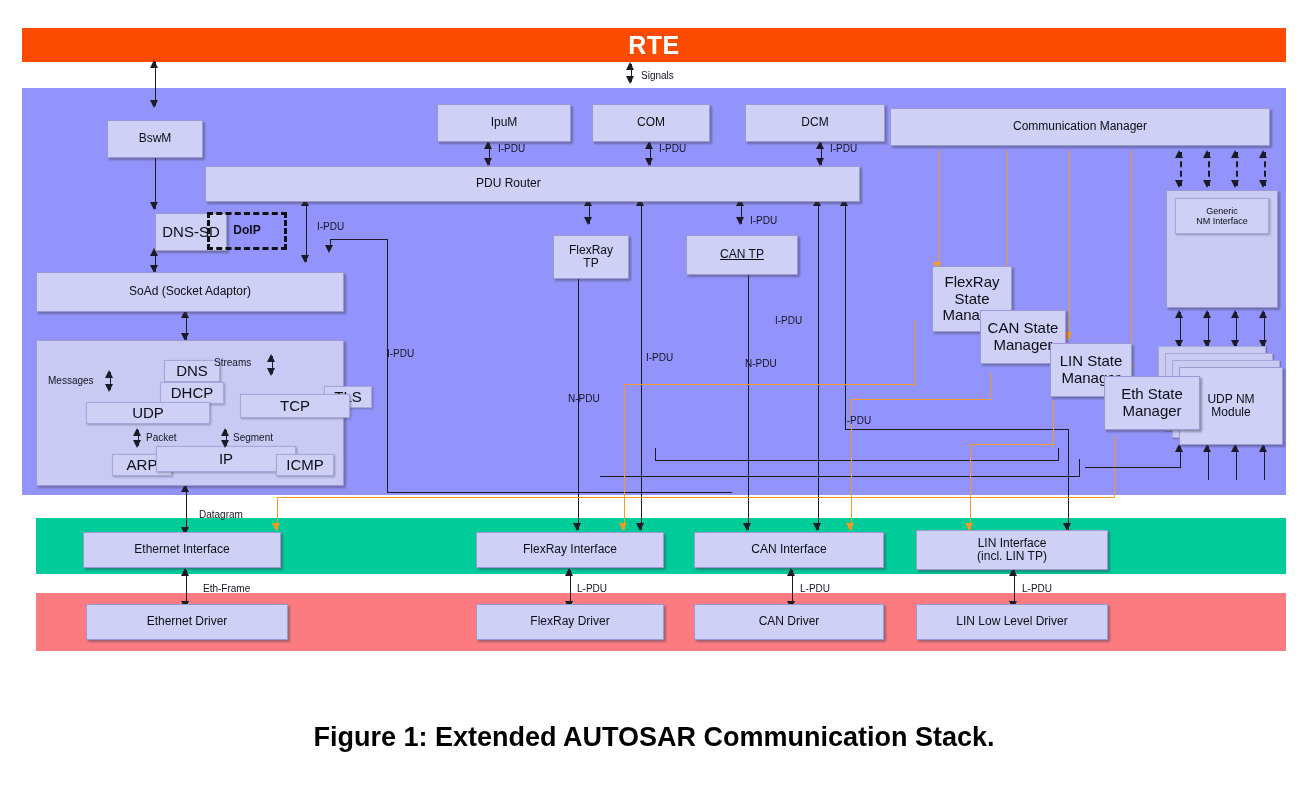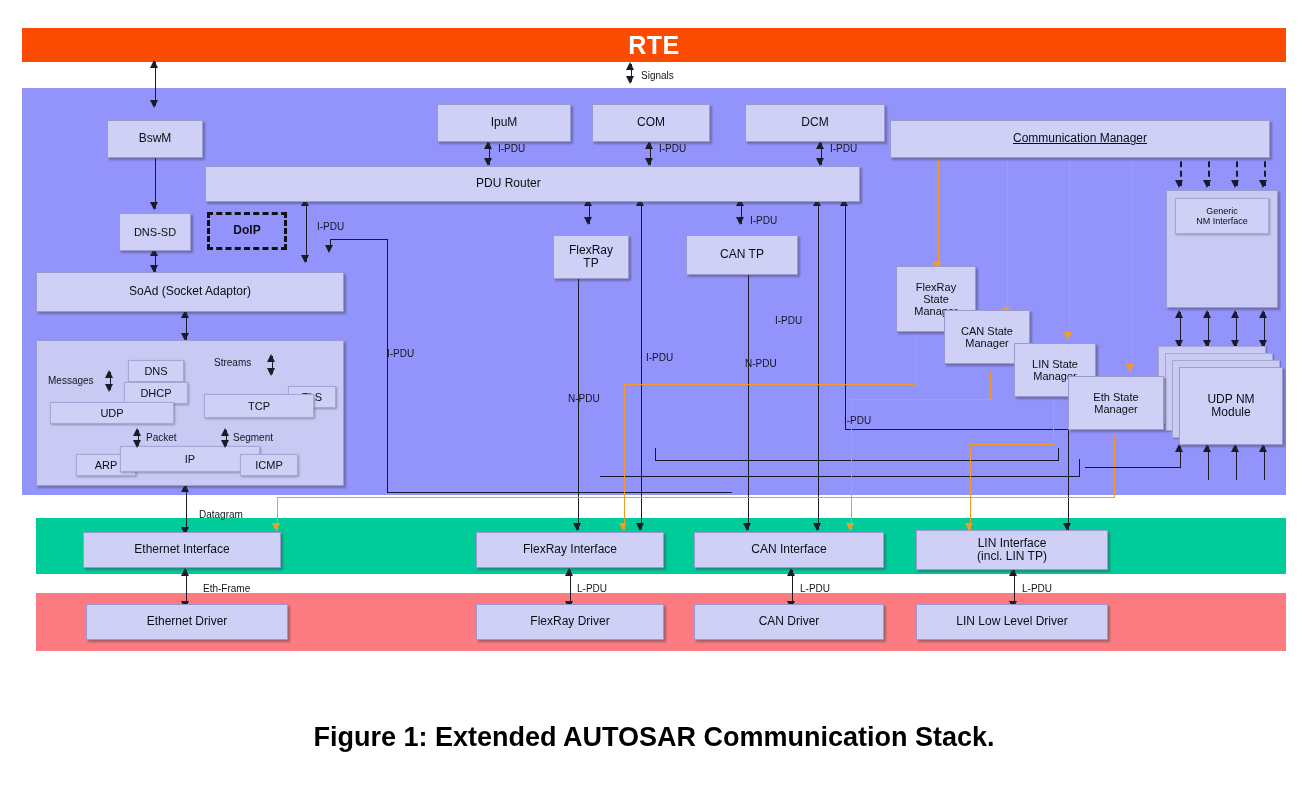--- a/index.html
+++ b/index.html
@@ -18,21 +18,21 @@
   .box{position:absolute;box-sizing:border-box;background:#CFD0F5;
        border:1px solid #9a9ad0;box-shadow:2px 2px 2px rgba(60,60,80,.45);
        display:flex;align-items:center;justify-content:center;text-align:center;
        color:#0d0d16;line-height:1.12;}
   .box.dashed{background:transparent;border:3px dashed #111;box-shadow:none;font-weight:bold;}
   .box.container{background:#C9CAF3;}
   .box.inner{background:#CFD0F5;border:1px solid #a6a6d8;box-shadow:1px 1px 2px rgba(60,60,80,.4);}
   .box.stackghost{background:#CACBF2;border:1px solid #a6a6d8;box-shadow:1px 1px 1px rgba(60,60,80,.35);}
 
   .f9{font-size:9px;}
-  .f11{font-size:11px;}
+  .f11{font-size:15px;margin-left:36px;}
   .f12{font-size:12px;}
 
   
   .vline{position:absolute;width:0;border-left:1.6px solid #1b1b28;}
   .hline{position:absolute;height:0;border-top:1.6px solid #1b1b28;}
   .vline.o{border-left-color:#F59A23;}
   .hline.o{border-top-color:#F59A23;}
   .vline.dash{border-left-style:dashed;border-left-width:2px;}
 
   
@@ -241,21 +241,21 @@
   <div class="ah down" style="left:1009px;top:601px;"></div>
 
   <div class="box f12" style="left:107px;top:104px;width:96px;height:38px;margin-top:16px;">BswM</div>
 
   <div class="box f12" style="left:437px;top:104px;width:134px;height:38px;">IpuM</div>
 
   <div class="box f12" style="left:592px;top:104px;width:118px;height:38px;">COM</div>
 
   <div class="box f12" style="left:745px;top:104px;width:140px;height:38px;">DCM</div>
 
-  <div class="box f12" style="left:890px;top:120px;width:380px;height:38px;text-decoration:underline;">Communication Manager</div>
+  <div class="box f12" style="left:890px;top:108px;width:380px;height:38px;">Communication Manager</div>
 
   <div class="box f12" style="left:205px;top:166px;width:655px;height:36px;justify-content:flex-start;padding-left:270px;">PDU Router</div>
 
   <div class="box f11" style="left:119px;top:213px;width:72px;height:38px;">DNS-SD</div>
   <div class="box dashed f12" style="left:207px;top:212px;width:80px;height:38px;">DoIP</div>
 
   <div class="box f12" style="left:36px;top:272px;width:308px;height:40px;">SoAd (Socket Adaptor)</div>
 
   <div class="box container" style="left:36px;top:340px;width:308px;height:146px;"></div>
 
@@ -288,21 +288,21 @@
   <span class="lbl" style="left:233px;top:432px;">Segment</span>
   <div class="vline" style="left:226px;top:430px;height:16px;"></div>
   <div class="ah up" style="left:221px;top:428px;"></div>
   <div class="ah down" style="left:221px;top:440px;"></div>
 
   <div class="box f12" style="left:553px;top:235px;width:76px;height:44px;flex-direction:column;">
     <span>FlexRay</span>
     <span>TP</span>
   </div>
 
-  <div class="box f12" style="left:686px;top:235px;width:112px;height:40px;">CAN TP</div>
+  <div class="box f12" style="left:686px;top:235px;width:112px;height:40px;text-decoration:underline;">CAN TP</div>
 
   <div class="box f11" style="left:896px;top:266px;width:80px;height:66px;flex-direction:column;z-index:6;">
     <span>FlexRay</span>
     <span>State</span>
     <span>Manager</span>
   </div>
 
   <div class="box f11" style="left:944px;top:310px;width:86px;height:54px;flex-direction:column;z-index:7;">
     <span>CAN State</span>
     <span>Manager</span>

